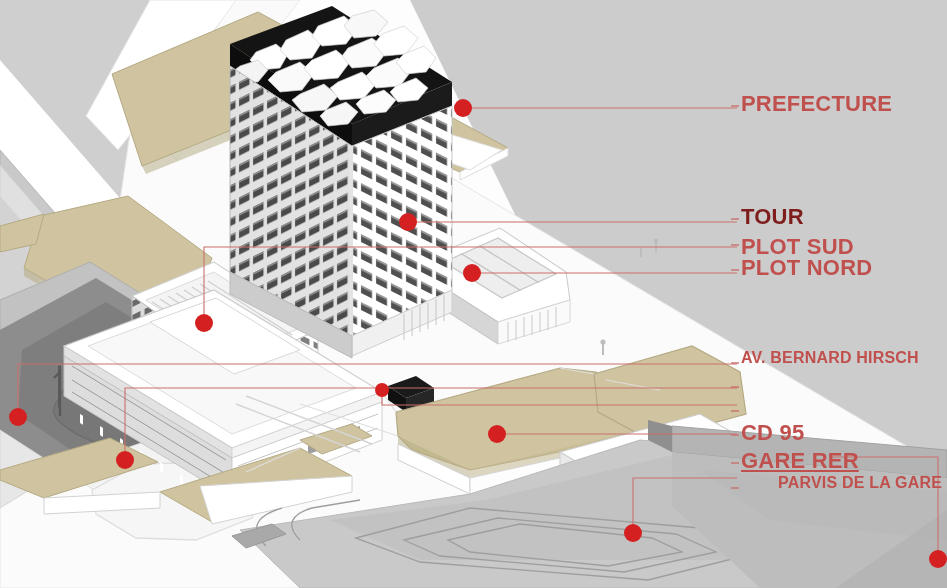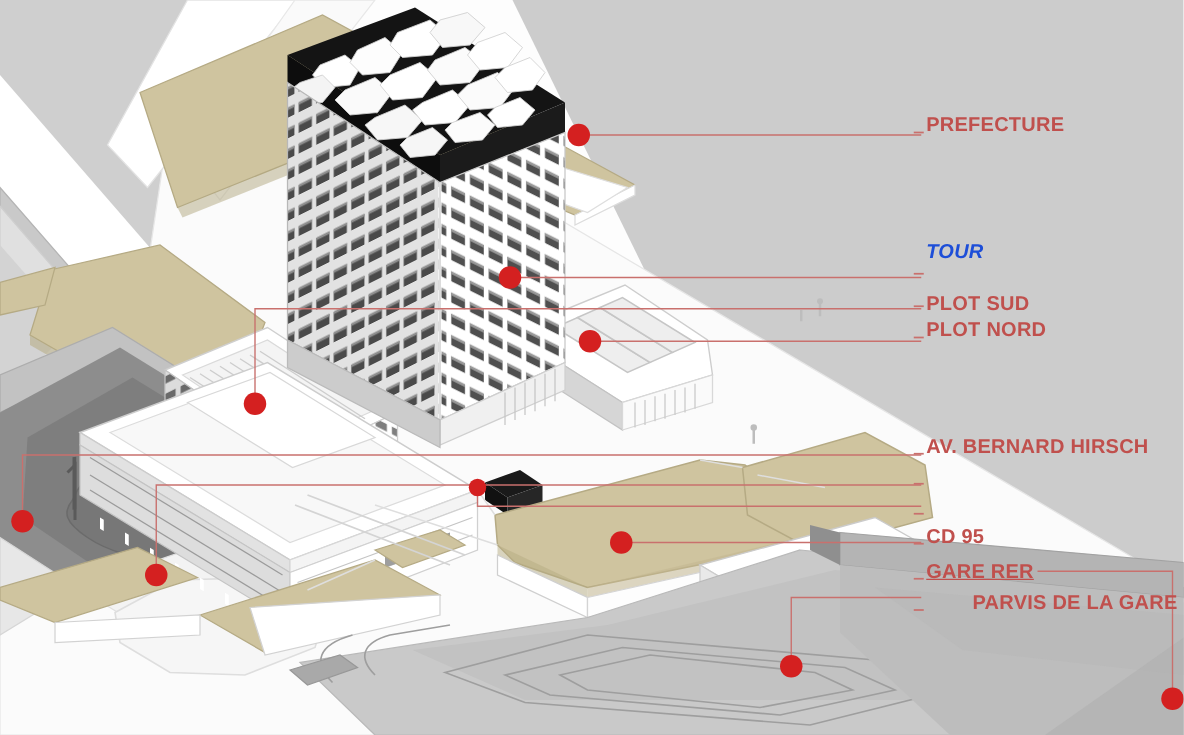--- a/index.html
+++ b/index.html
@@ -10,21 +10,21 @@
   }
   #scene{position:absolute;inset:0;width:947px;height:588px;display:block;}
   
   #annot{position:absolute;inset:0;width:947px;height:588px;display:block;pointer-events:none;}
   .labels{position:absolute;inset:0;pointer-events:none;}
   .lbl{
     position:absolute;
     color:#c0504d;
     font-family:"Liberation Sans",sans-serif;
     font-weight:700;
-    font-size:16px;
+    font-size:22px;
     letter-spacing:.2px;
     white-space:nowrap;
     line-height:1;
   }
   .lbl.sm{font-size:16px;}
 </style>
 </head>
 <body>
 
 <div id="stage">
@@ -362,21 +362,21 @@
         <path d="M 731 387 L 739 387" stroke="#c9706d" stroke-width="1.4"></path>
         <path d="M 731 411 L 739 411" stroke="#c9706d" stroke-width="1.4"></path>
         <path d="M 731 435 L 739 435" stroke="#c9706d" stroke-width="1.4"></path>
         <path d="M 731 463 L 739 463" stroke="#c9706d" stroke-width="1.4"></path>
         <path d="M 731 488 L 739 488" stroke="#c9706d" stroke-width="1.4"></path>
       </g>
   </svg>
 
   <div class="labels" id="labels">
       <div class="lbl" style="left: 741px; top: 93px; color: rgb(192, 80, 77);">PREFECTURE</div>
-      <div class="lbl" style="left: 741px; top: 194px; color: #1d4ed8; font-style: italic;">TOUR</div>
+      <div class="lbl" style="left: 741px; top: 206px; color: #7f1d1d;">TOUR</div>
       <div class="lbl" style="left: 741px; top: 236px; color: rgb(192, 80, 77);">PLOT SUD</div>
       <div class="lbl" style="left: 741px; top: 257px; color: rgb(192, 80, 77); text-align: center;">PLOT NORD</div>
       <div class="lbl sm" style="left: 741px; top: 350px; color: rgb(192, 80, 77);">AV. BERNARD HIRSCH</div>
       <div class="lbl" style="left: 741px; top: 422px; color: rgb(192, 80, 77); text-align: right;">CD 95</div>
       <div class="lbl" style="left: 741px; top: 450px; color: rgb(192, 80, 77); text-decoration: underline;">GARE RER</div>
       <div class="lbl sm" style="left: 778px; top: 475px; color: rgb(192, 80, 77);">PARVIS DE LA GARE</div>
     </div>
 
 </div>
 

